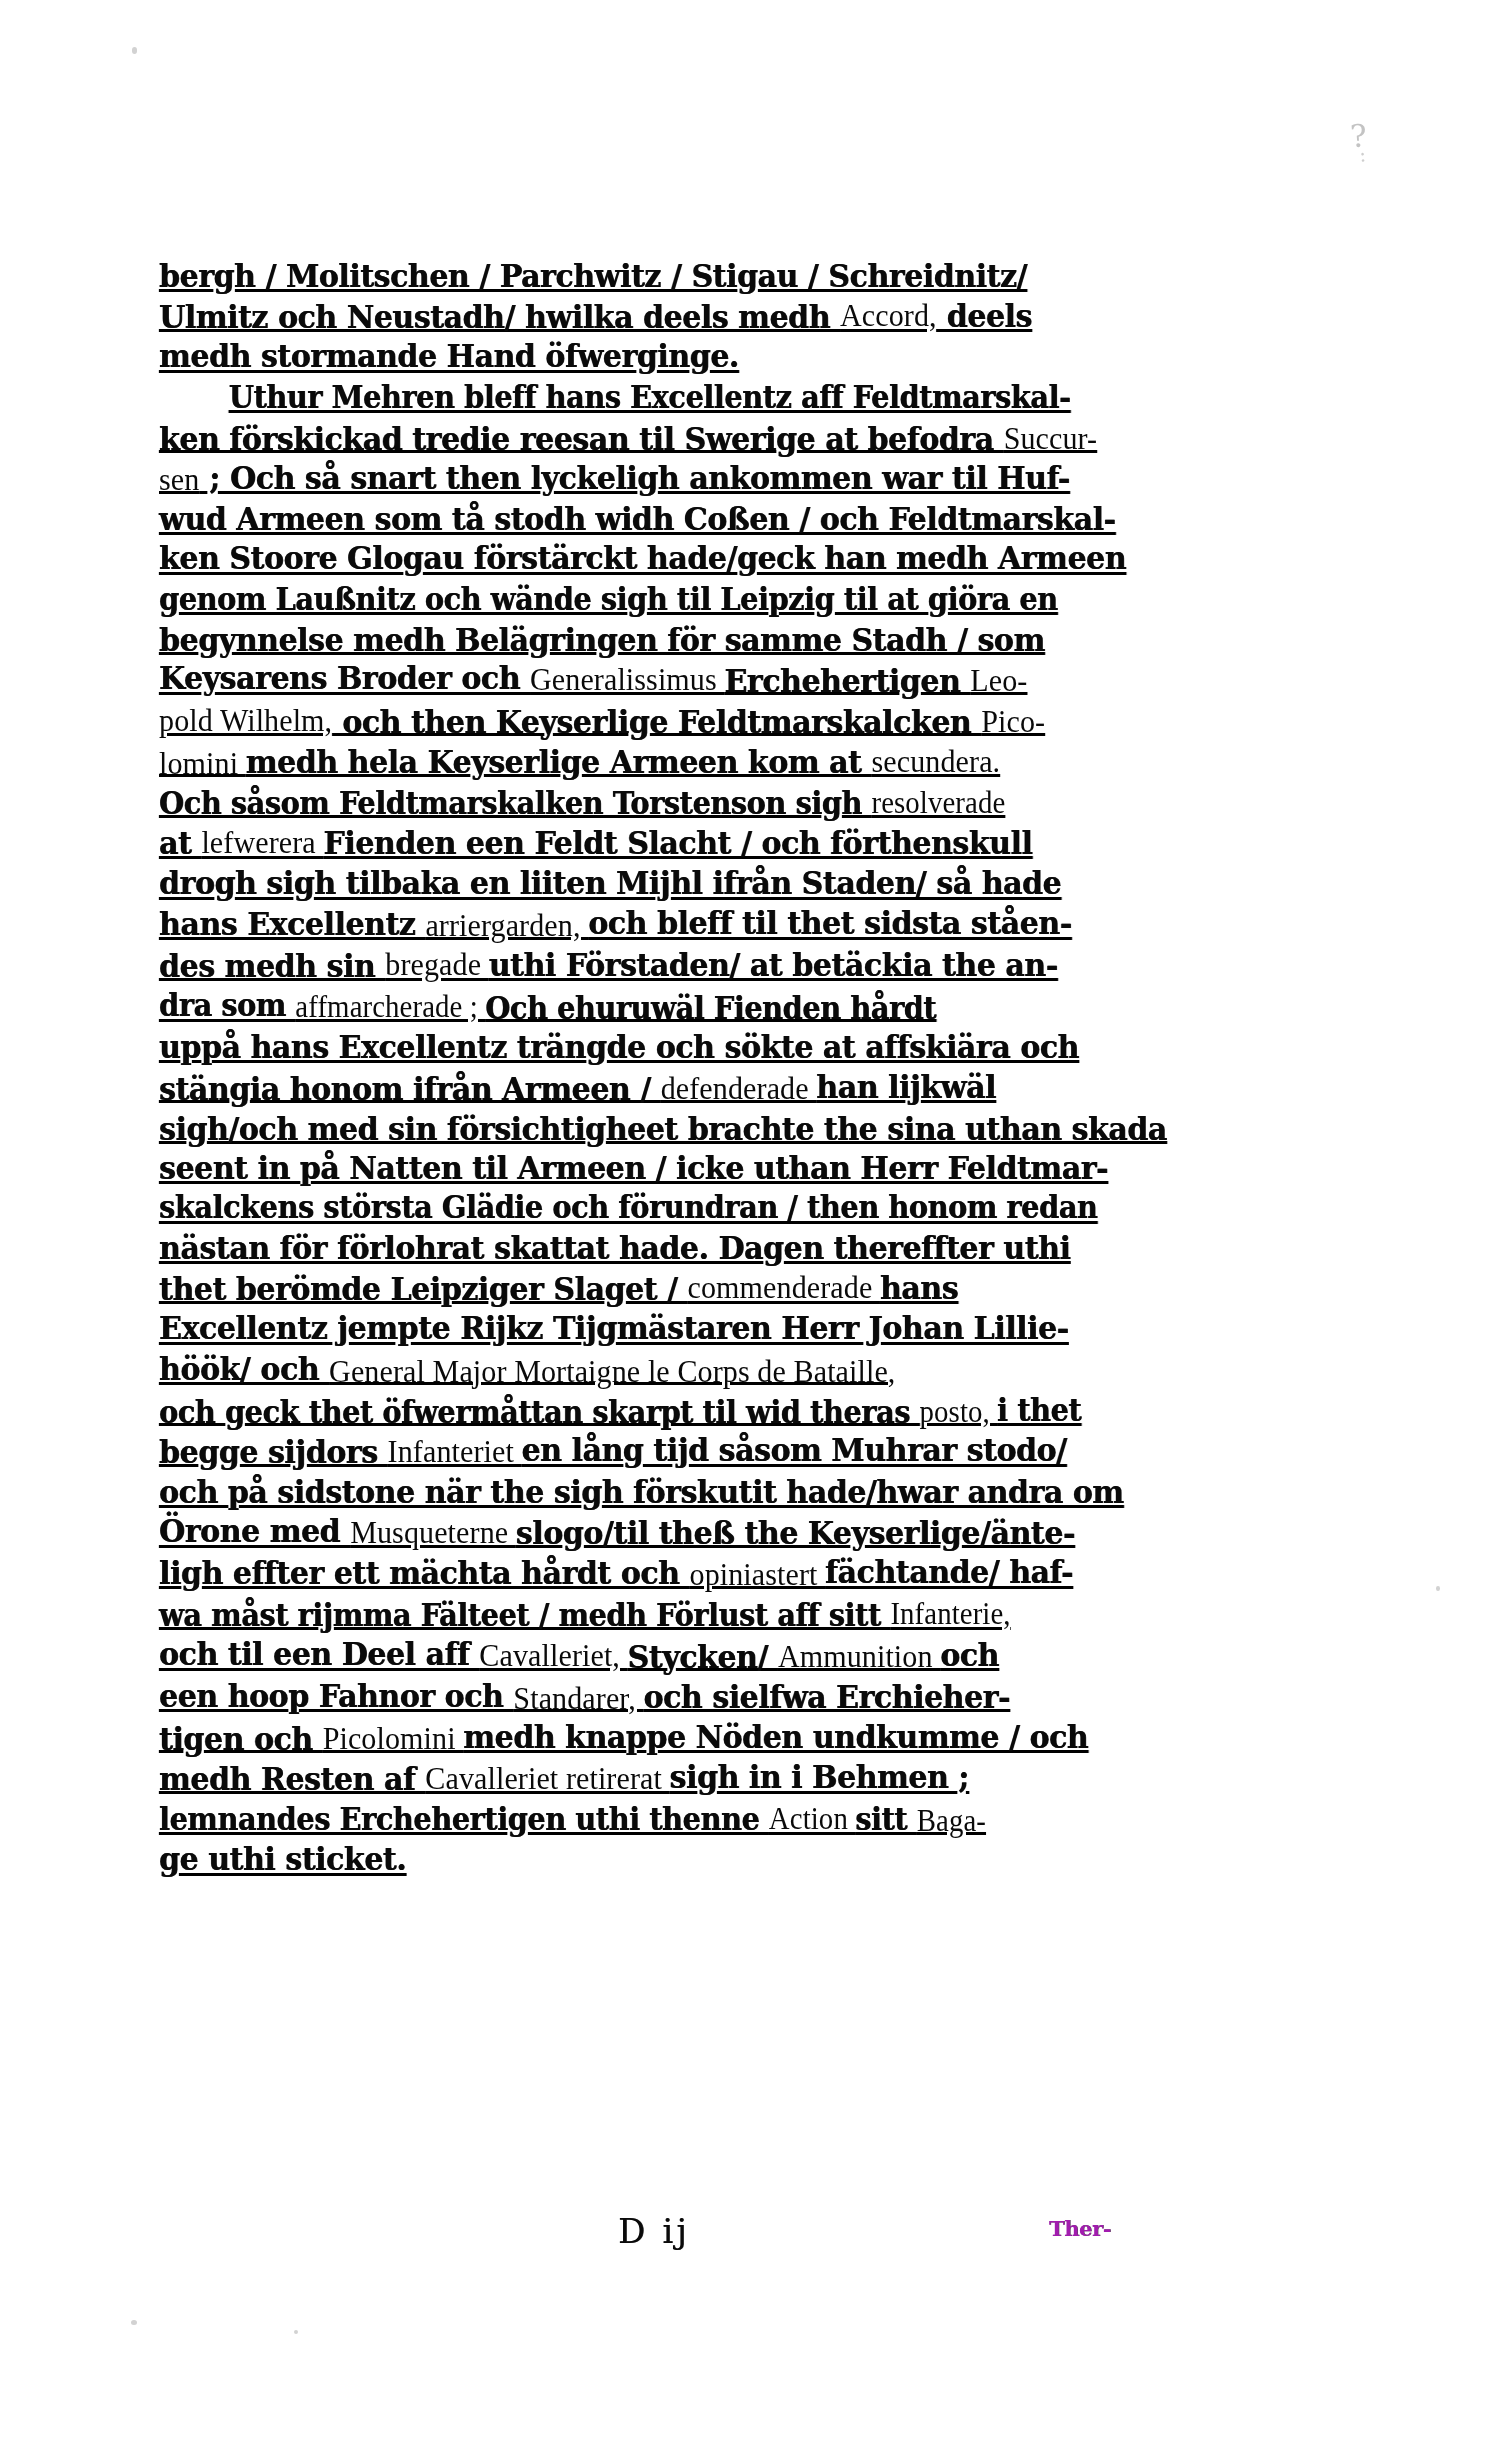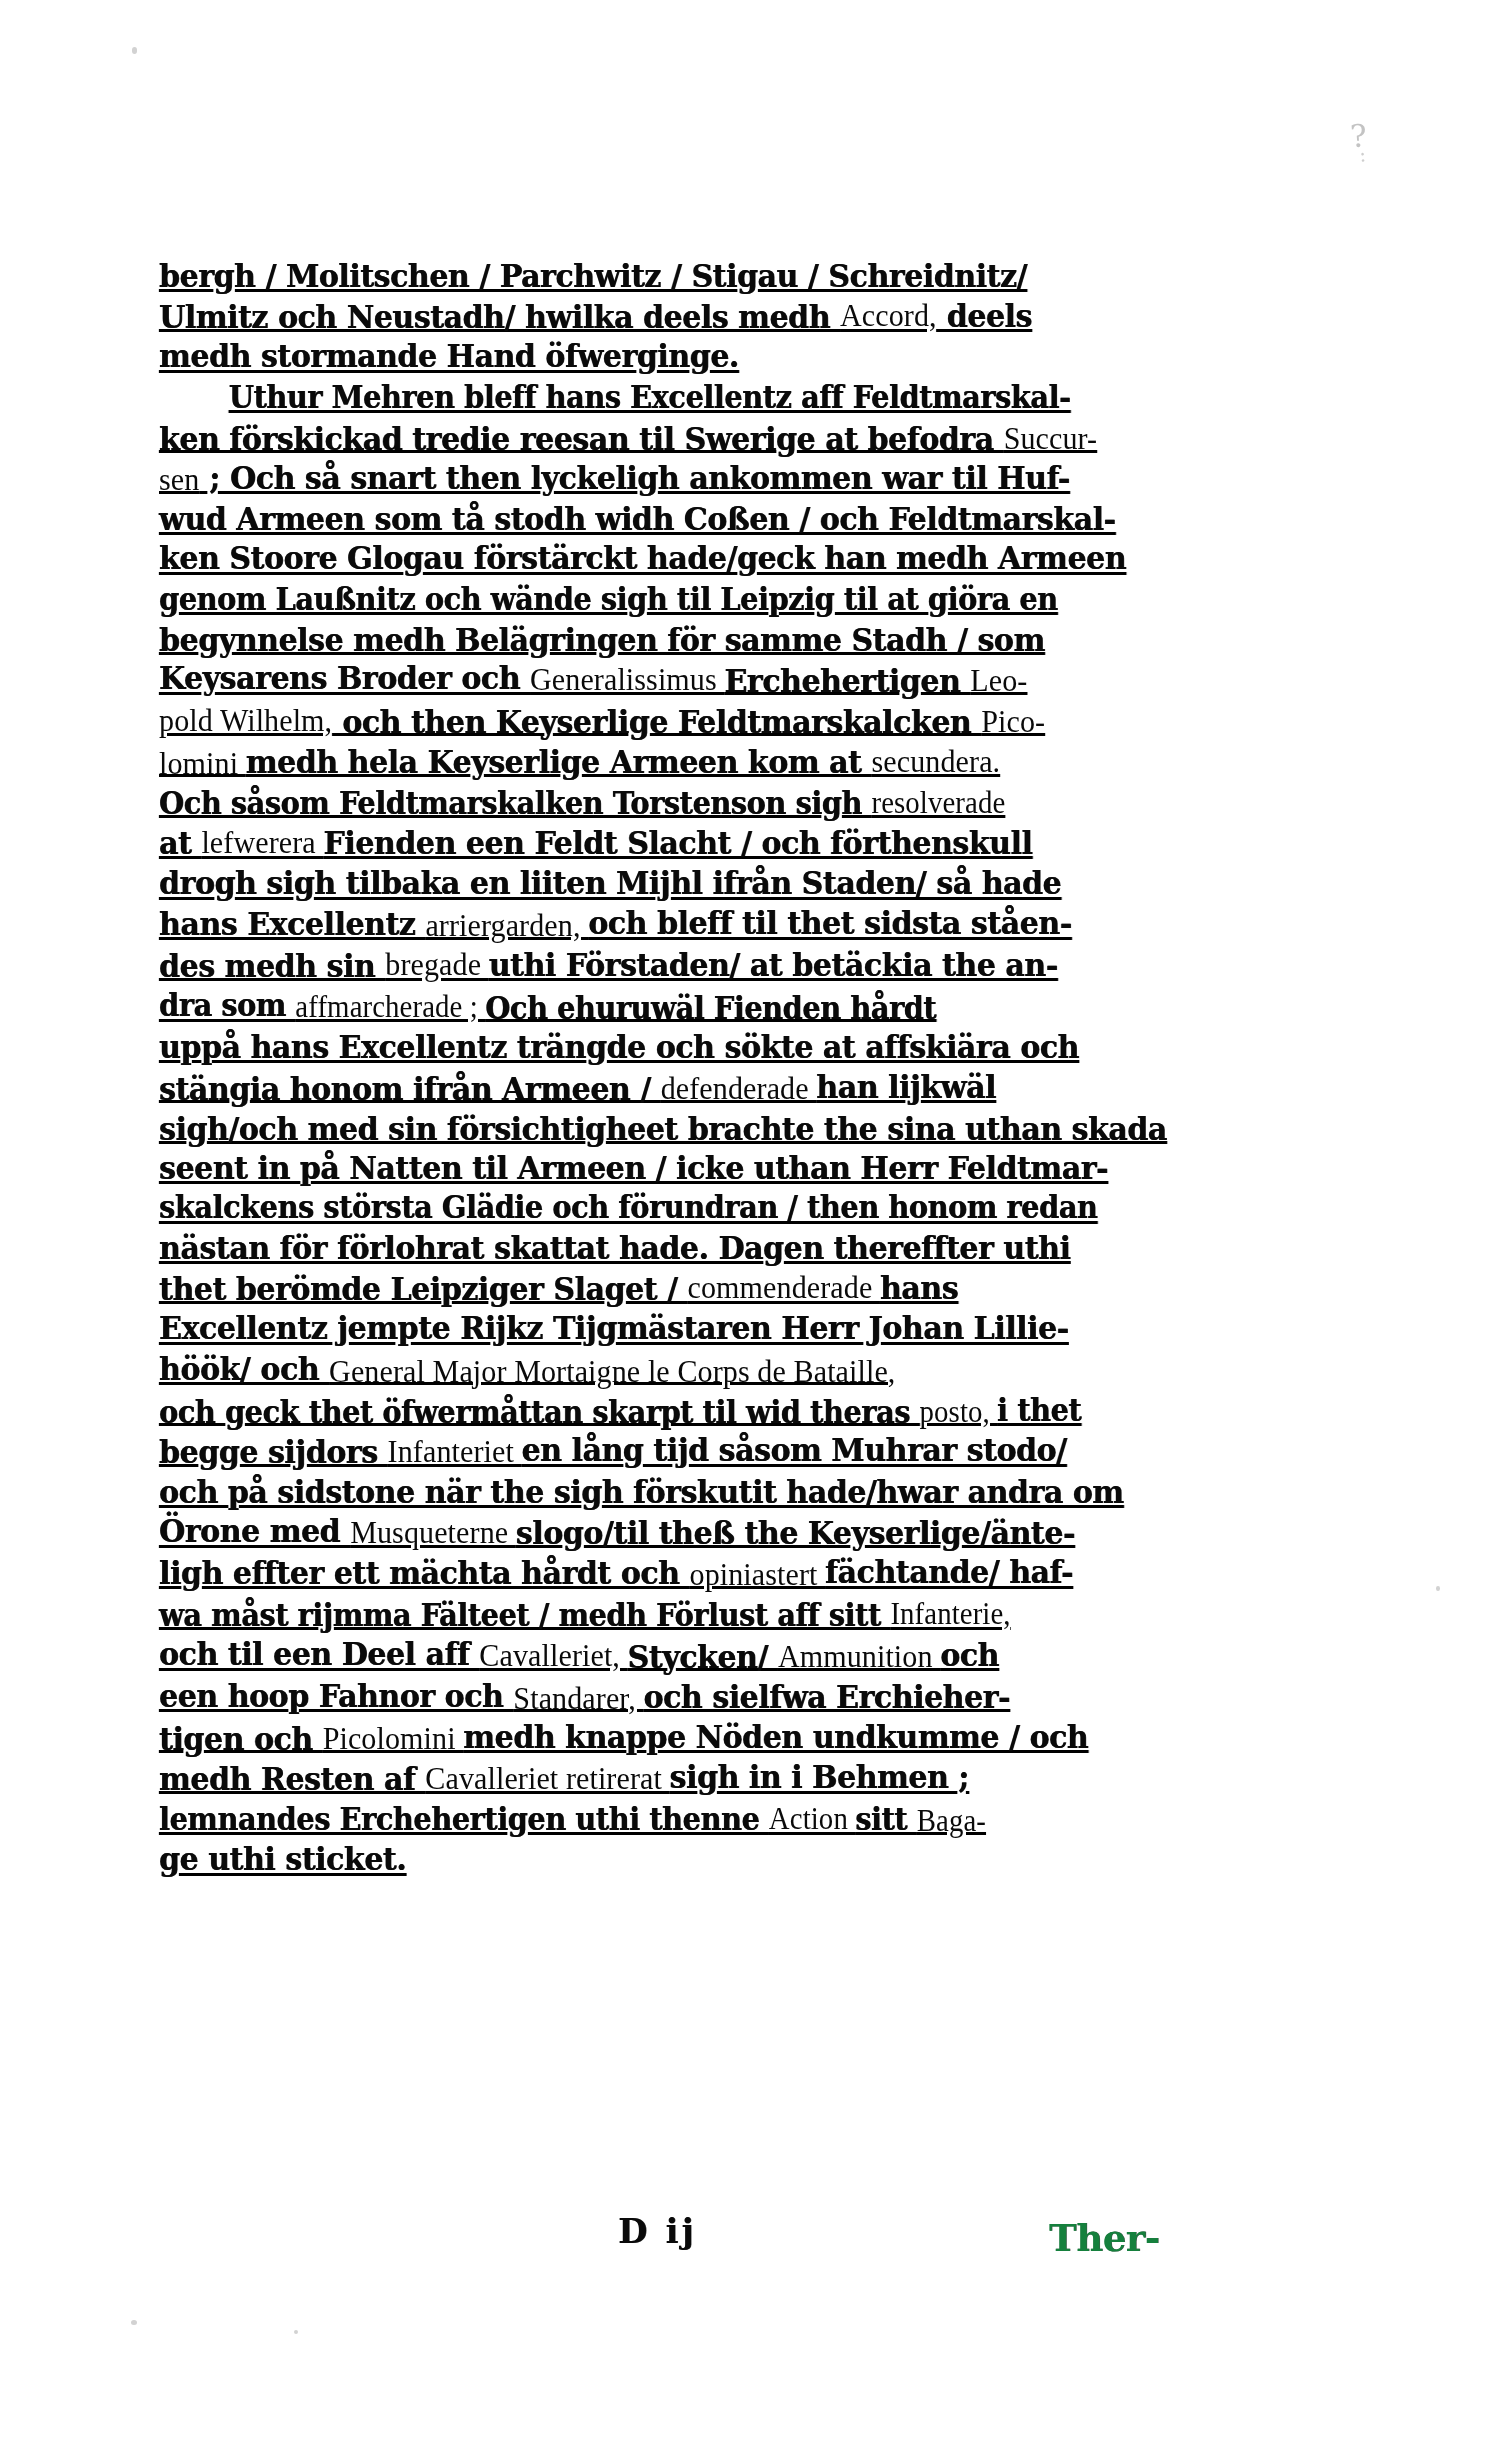--- a/index.html
+++ b/index.html
@@ -103,34 +103,34 @@
     left: 159px;
     top: 2211px;
     width: 1003px;
     height: 62px;
   }
   .signature {
     position: absolute;
     left: 459px;
     top: 0;
     font-family: "DejaVu Serif", serif;
-    font-weight: 700;
+    font-weight: 400;
     font-size: 34px;
     color: #0a0a0a;
     letter-spacing: 3.1px;
     text-shadow: 0.5px 0 0 rgba(0,0,0,0.7);
   }
   .catchword {
     position: absolute;
     left: 890px;
     top: 4.7px;
     font-family: "DejaVu Serif", serif;
     font-weight: 700;
-    font-size: 37px;
-    color: #15803d;
+    font-size: 21px;
+    color: #a21caf;
     letter-spacing: -0.4px;
     text-shadow: 0.5px 0 0 rgba(0,0,0,0.7);
   }
 </style>
 </head>
 <body>
 
 <div class="page">
 
   <div class="corner-mark">

